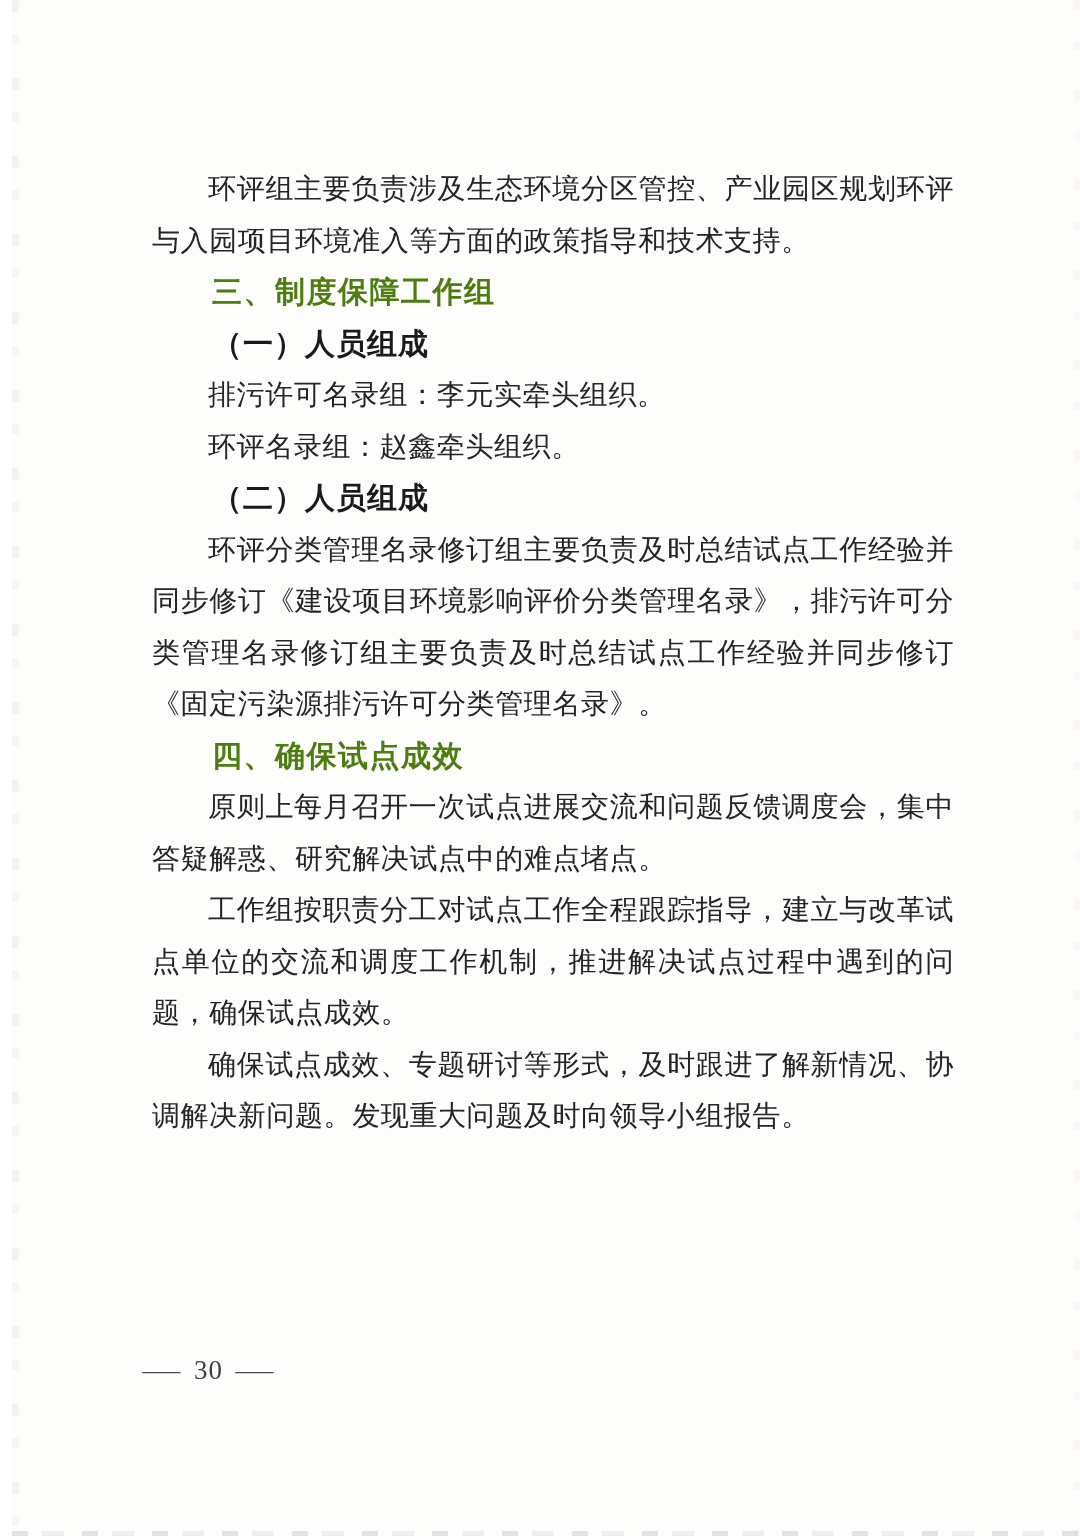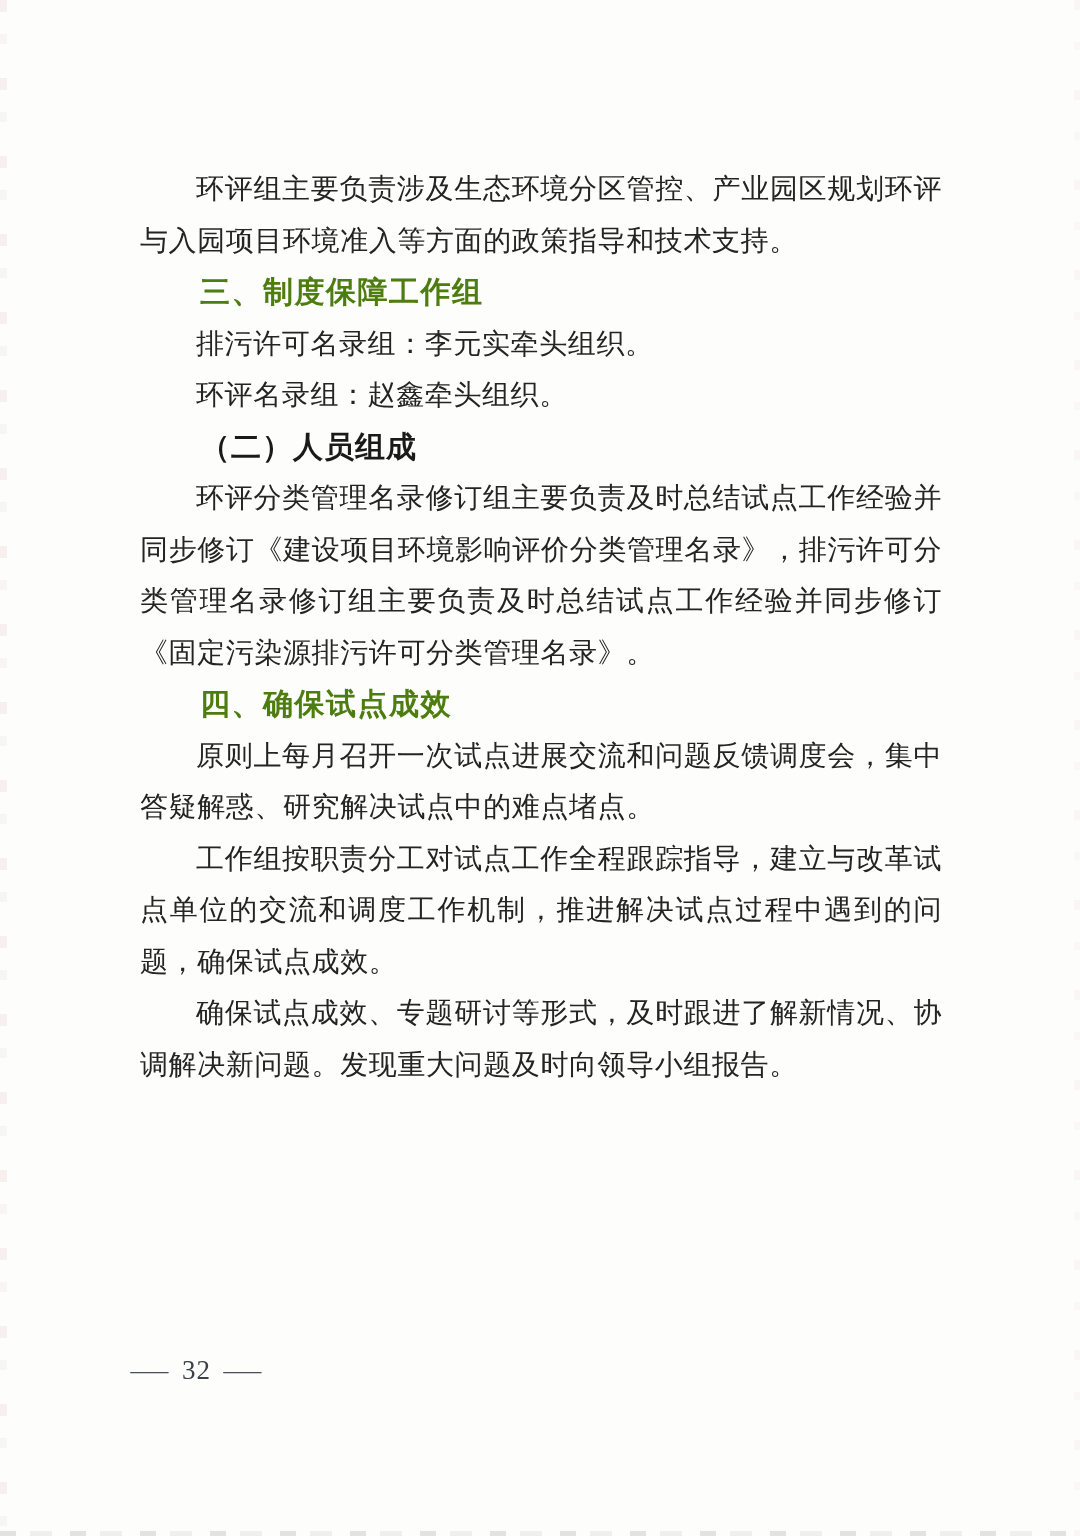--- a/index.html
+++ b/index.html
@@ -12,20 +12,21 @@
     position: relative;
     background: #ffffff;
     overflow: hidden;
     font-family: "Liberation Serif", "DejaVu Serif", serif;
   }
   .page {
     position: absolute;
     inset: 0;
     background: #fdfdfc;
     color: #1f1f1f;
+    margin-left: 12px;
   }
   
   .content {
     position: absolute;
     left: 140px;
     top: 163px;
     width: 802px;
     font-size: 28px;
     line-height: 51.5px;
     letter-spacing: 0.6px;
@@ -108,33 +109,34 @@
   }
 </style>
 </head>
 <body>
 
 <div class="page">
 
   <main class="content">
     <p class="body">环评组主要负责涉及生态环境分区管控、产业园区规划环评与入园项目环境准入等方面的政策指导和技术支持。</p>
     <p class="h-hei">三、制度保障工作组</p>
+    <p class="h-kai">（一）人员组成</p>
     <p class="body">排污许可名录组：李元实牵头组织。</p>
     <p class="body">环评名录组：赵鑫牵头组织。</p>
     <p class="h-kai">（二）人员组成</p>
     <p class="body">环评分类管理名录修订组主要负责及时总结试点工作经验并同步修订《建设项目环境影响评价分类管理名录》，排污许可分类管理名录修订组主要负责及时总结试点工作经验并同步修订《固定污染源排污许可分类管理名录》。</p>
     <p class="h-hei">四、确保试点成效</p>
     <p class="body">原则上每月召开一次试点进展交流和问题反馈调度会，集中答疑解惑、研究解决试点中的难点堵点。</p>
     <p class="body">工作组按职责分工对试点工作全程跟踪指导，建立与改革试点单位的交流和调度工作机制，推进解决试点过程中遇到的问题，确保试点成效。</p>
     <p class="body">确保试点成效、专题研讨等形式，及时跟进了解新情况、协调解决新问题。发现重大问题及时向领导小组报告。</p>
   </main>
 
   <footer class="footer">
     <span class="dash">—</span>
-    <span class="num">32</span>
+    <span class="num">30</span>
     <span class="dash">—</span>
   </footer>
 
   <div class="noise-left"></div>
   <div class="noise-right"></div>
   <div class="noise-bottom"></div>
 
 </div>
 
 </body></html>

